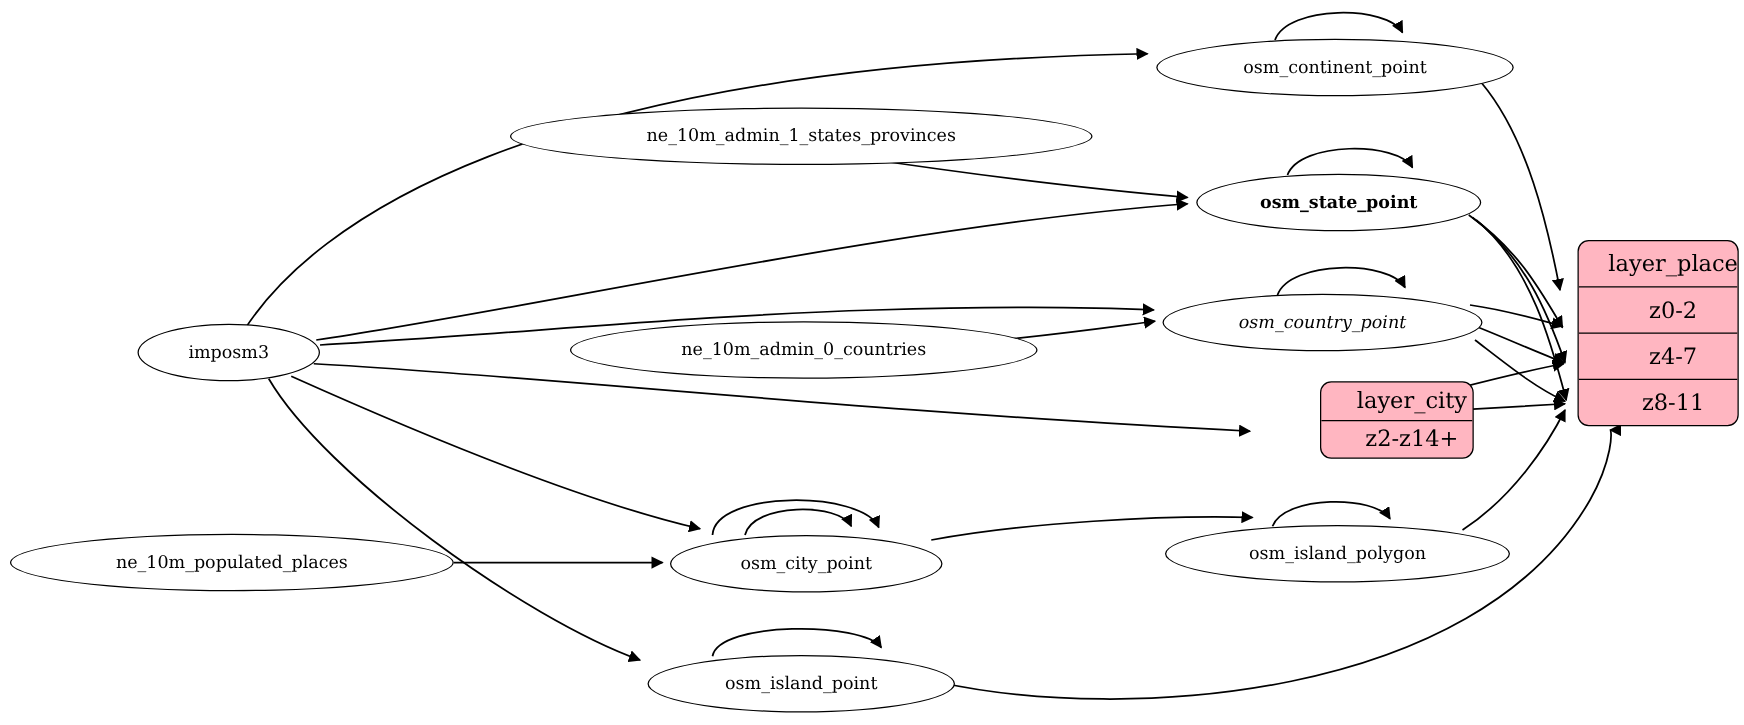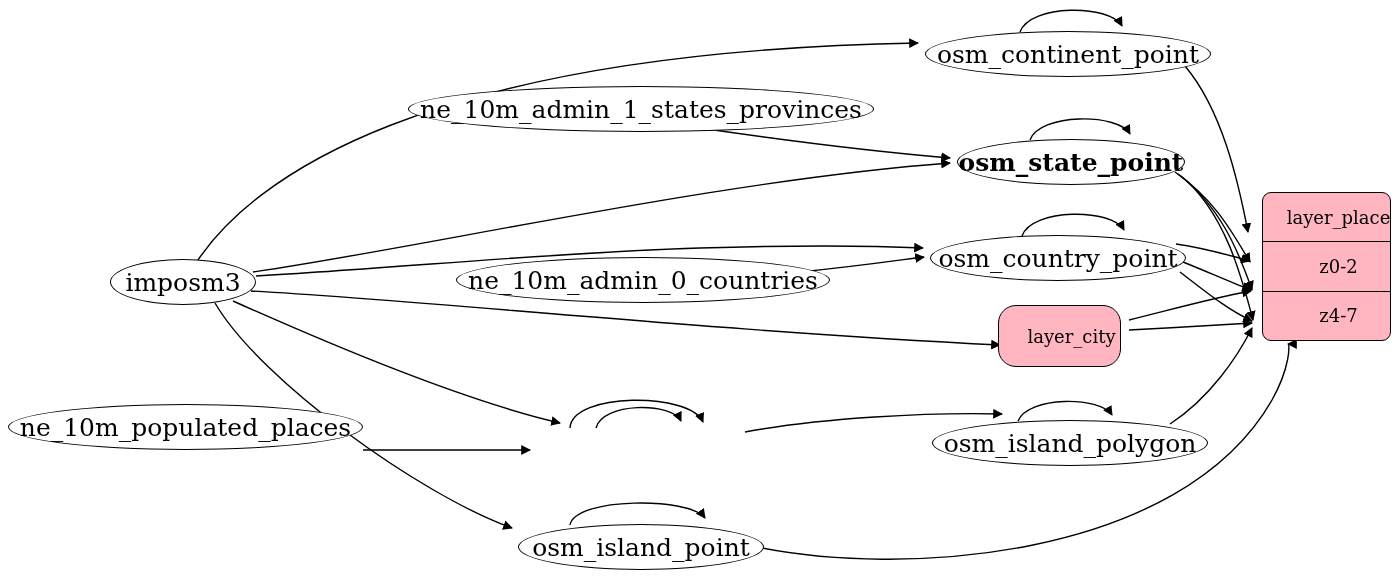--- a/index.html
+++ b/index.html
@@ -3,21 +3,21 @@
 <meta charset="utf-8">
 <title>graph</title>
 <style>
   html,body{margin:0;padding:0;background:#ffffff;}
   #stage{position:relative;width:1395px;height:580px;background:#ffffff;
          font-family:"DejaVu Serif","Liberation Serif",serif;overflow:hidden;}
   #edges{position:absolute;left:0;top:0;width:1395px;height:580px;}
   .node{position:absolute;display:flex;align-items:center;justify-content:center;
         box-sizing:border-box;}
   .ellipse{border:1.4px solid #000;border-radius:50%;background:#fff;color:#000;}
-  .ellipse .lbl{font-size:25px;line-height:1;white-space:nowrap;color:#000;}
+  .ellipse .lbl{font-size:14px;line-height:1;white-space:nowrap;color:#000;}
   .record{position:absolute;box-sizing:border-box;border:1.4px solid #000;
           border-radius:9px;background:var(--pink);overflow:hidden;
           display:flex;flex-direction:column;}
   .record .cell{flex:1 1 auto;display:flex;align-items:center;justify-content:center;
                 font-size:18px;color:#000;border-bottom:1.4px solid #000;white-space:nowrap;padding-left:24px;}
   .record .cell:last-child{border-bottom:none;}
 </style>
 </head>
 <body>
 
@@ -62,56 +62,61 @@
       <path d="M745,432 C820,418 930,412 1002,414"></path>
       <path d="M1170,424 C1210,398 1238,356 1252,328"></path>
       <path d="M752,546 C900,578 1180,560 1272,400 C1290,368 1290,344 1288,344"></path>
     </g>
   </svg>
 
   <div class="node ellipse" style="left:110px;top:259px;width:146px;height:46px;">
     <span class="lbl">imposm3</span>
   </div>
 
-  <div class="node ellipse" style="left:8px;top:404px;width:355px;height:46px;">
+  <div class="node ellipse" style="left:8px;top:427px;width:355px;height:46px;">
     <span class="lbl">ne_10m_populated_places</span>
   </div>
 
   <div class="node ellipse" style="left:408px;top:86px;width:466px;height:46px;">
     <span class="lbl">ne_10m_admin_1_states_provinces</span>
   </div>
 
   <div class="node ellipse" style="left:456px;top:257px;width:374px;height:46px;">
     <span class="lbl">ne_10m_admin_0_countries</span>
   </div>
 
   <div class="node ellipse" style="left:925px;top:31px;width:286px;height:46px;">
     <span class="lbl">osm_continent_point</span>
   </div>
 
   <div class="node ellipse" style="left:957px;top:139px;width:228px;height:46px;font-weight:bold;">
     <span class="lbl">osm_state_point</span>
   </div>
 
-  <div class="node ellipse" style="left:930px;top:235px;width:256px;height:46px;">
+  <div class="node ellipse" style="left:930px;top:235px;width:256px;height:46px;font-style:italic;">
     <span class="lbl">osm_country_point</span>
   </div>
 
+  <div class="node ellipse" style="left:536px;top:428px;width:218px;height:46px;">
+    <span class="lbl">osm_city_point</span>
+  </div>
 
   <div class="node ellipse" style="left:932px;top:420px;width:276px;height:46px;text-align:center;">
     <span class="lbl">osm_island_polygon</span>
   </div>
 
   <div class="node ellipse" style="left:518px;top:524px;width:246px;height:46px;text-align:center;">
     <span class="lbl">osm_island_point</span>
   </div>
 
   <div class="record" style="left:1262px;top:192px;width:129px;height:149px;">
     <div class="cell">layer_place</div>
     <div class="cell">z0-2</div>
     <div class="cell">z4-7</div>
+    <div class="cell">z8-11</div>
   </div>
 
-  <div class="record" style="left:998px;top:305px;width:123px;height:62px;border-radius:18px;">
+  <div class="record" style="left:1056px;top:305px;width:123px;height:62px;">
     <div class="cell">layer_city</div>
+    <div class="cell">z2-z14+</div>
   </div>
 
 </div>
 
 </body></html>

